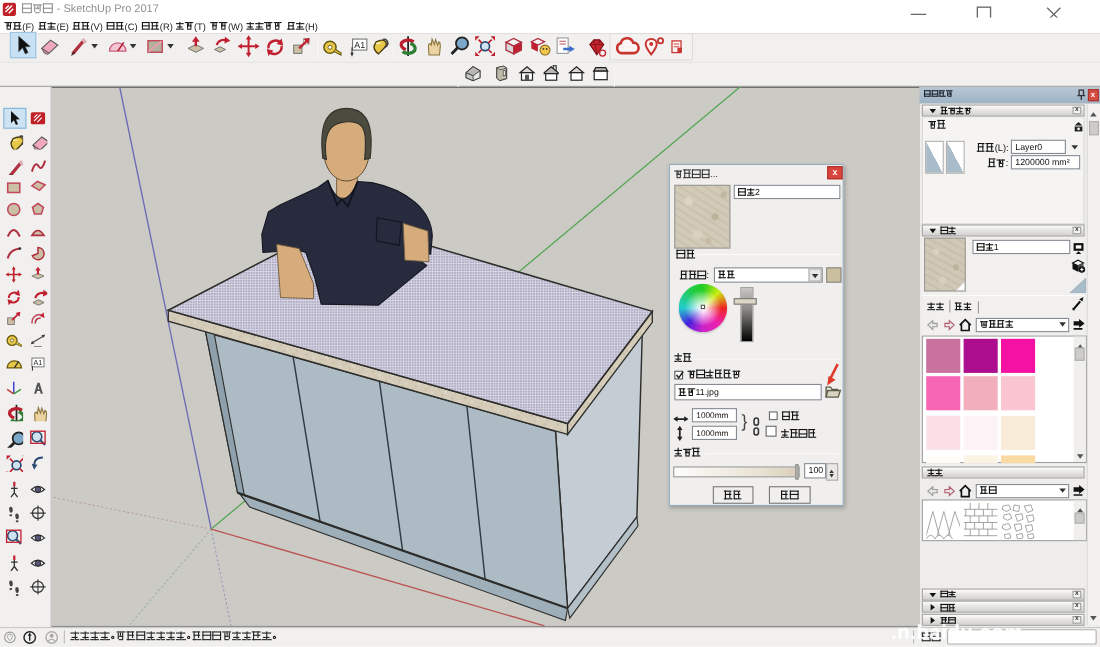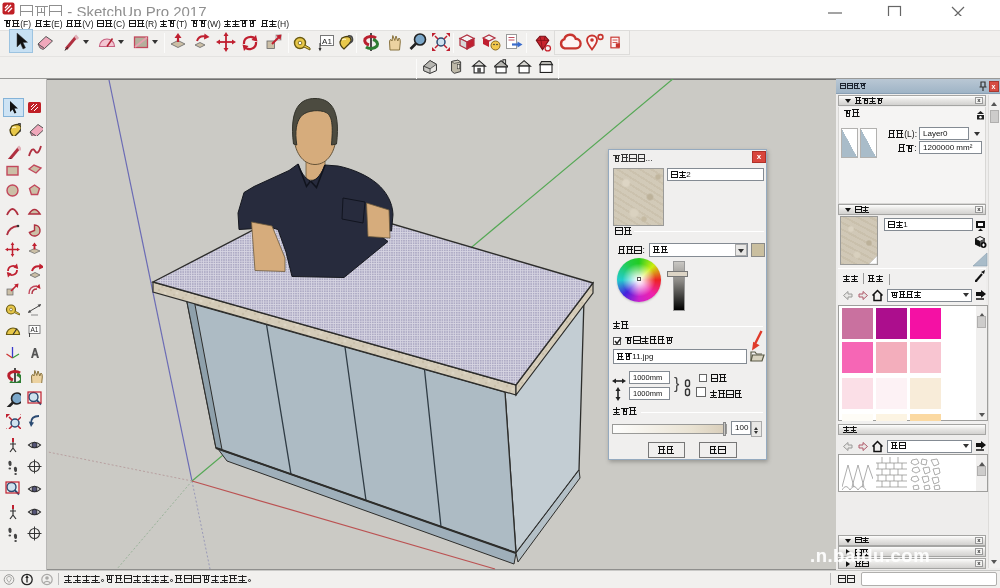--- a/index.html
+++ b/index.html
@@ -15,21 +15,21 @@
 .hx{position:absolute;right:2px;top:1px;width:8px;height:7px;border:1px solid #999;background:#f4f4f2;
  font-size:6px;line-height:5px;text-align:center;color:#333;font-weight:bold;}
 .tri{display:inline-block;width:0;height:0;}
 </style></head><body>
 
 <div class="a" style="left:0;top:0;width:1000px;height:16px;background:#fff;"></div>
 <svg class="a" style="left:2px;top:2px" width="13" height="13" viewBox="0 0 13 13">
 <rect x="0.5" y="0.5" width="12" height="12" rx="2" fill="#c01f26"></rect>
 <path d="M3,9 L9,3 M3,6 L6,3 M6,10 L10,6" stroke="#fff" stroke-width="1.3" fill="none"></path>
   </svg>
-<div class="a" style="left:20px;top:3px;font-size:15px;color:#8f8f8f;"><i class="c v0"></i><i class="c v3"></i><i class="c v0"></i> - SketchUp Pro 2017</div>
+<div class="a" style="left:20px;top:3px;font-size:10px;color:#8f8f8f;"><i class="c v0"></i><i class="c v3"></i><i class="c v0"></i> - SketchUp Pro 2017</div>
 <svg class="a" style="left:820px;top:0" width="160" height="24" viewBox="0 0 160 24">
 <line x1="8" y1="13" x2="22" y2="13" stroke="#666" stroke-width="1.2"></line>
 <rect x="68.5" y="6.5" width="12" height="12" fill="none" stroke="#666" stroke-width="1.2"></rect>
 <path d="M132,7 L144,19 M144,7 L132,19" stroke="#666" stroke-width="1.2"></path>
   </svg>
 <div class="a" style="left:0;top:16px;width:1000px;height:14px;background:#fff;"></div>
 <div class="a" style="left:4px;top:18.5px;font-size:8.5px;color:#1a1a1a;"><i class="c v3"></i><i class="c v2"></i>(F)</div>
 <div class="a" style="left:35px;top:18.5px;font-size:8.5px;color:#1a1a1a;"><i class="c v2"></i><i class="c v1"></i>(E)</div>
 <div class="a" style="left:66px;top:18.5px;font-size:8.5px;color:#1a1a1a;"><i class="c v2"></i><i class="c v2"></i>(V)</div>
 <div class="a" style="left:97px;top:18.5px;font-size:8.5px;color:#1a1a1a;"><i class="c v0"></i><i class="c v2"></i>(C)</div>
@@ -652,21 +652,21 @@
       </g>
     </svg></div>
 <div class="a" style="left:976px;top:455px;width:11px;height:36px;background:#f0efee;"></div>
 <div class="a" style="left:977px;top:456px;width:9px;height:9px;">
     <div style="margin:2.5px auto;width:0;height:0;border:3px solid transparent;border-bottom:4px solid #555;"></div>
   </div>
 <div class="a" style="left:977px;top:466px;width:9px;height:10px;background:#cdcccb;border:1px solid #b0afae;"></div>
 <div class="hdr" style="top:534.5px;"><span class="tri" style="border-top:4px solid #111;border-left:3.5px solid transparent;border-right:3.5px solid transparent;margin:3px 4px 0 6px;"></span><i class="c v0"></i><i class="c v1"></i><div class="hx">x</div></div>
 <div class="hdr" style="top:546px;"><span class="tri" style="border-left:4px solid #111;border-top:3.5px solid transparent;border-bottom:3.5px solid transparent;margin:2px 5px 0 7px;"></span><i class="c v0"></i><i class="c v2"></i><div class="hx">x</div></div>
 <div class="hdr" style="top:557.5px;"><span class="tri" style="border-left:4px solid #111;border-top:3.5px solid transparent;border-bottom:3.5px solid transparent;margin:2px 5px 0 7px;"></span><i class="c v2"></i><i class="c v0"></i><div class="hx">x</div></div>
-<div class="a" style="left:810px;top:545px;font-size:18.5px;font-weight:bold;color:rgba(255,255,255,0.88);
+<div class="a" style="left:810px;top:564px;font-size:18.5px;font-weight:bold;color:rgba(255,255,255,0.88);
  letter-spacing:0.5px;z-index:30;text-shadow:0 0 1px rgba(255,255,255,0.4);">.n.baidu.com</div>
 <div class="a" style="left:0;top:570px;width:1000px;height:18px;background:#f1f0ee;border-top:1px solid #c9c9c7;"></div>
 <svg class="a" style="left:3px;top:573px" width="55" height="13" viewBox="0 0 55 13">
 <circle cx="6" cy="6.5" r="4.8" fill="none" stroke="#9a9a98" stroke-width="1"></circle>
 <path d="M6,3.5 C7.4,3.5 8.3,4.4 8.3,5.6 C8.3,7 6,9.5 6,9.5 C6,9.5 3.7,7 3.7,5.6 C3.7,4.4 4.6,3.5 6,3.5 Z" fill="none" stroke="#9a9a98" stroke-width="0.8"></path>
 <circle cx="24" cy="6.5" r="5.2" fill="none" stroke="#222" stroke-width="1.3"></circle>
 <line x1="24" y1="3.5" x2="24" y2="9.5" stroke="#222" stroke-width="1.3"></line>
     <path d="M24,2 L22.3,5 L25.7,5 Z" fill="#222"></path>
 <circle cx="44" cy="6.5" r="5.2" fill="none" stroke="#aaa9a7" stroke-width="1.2"></circle>
 <circle cx="44" cy="5" r="1.8" fill="#aaa9a7"></circle>

